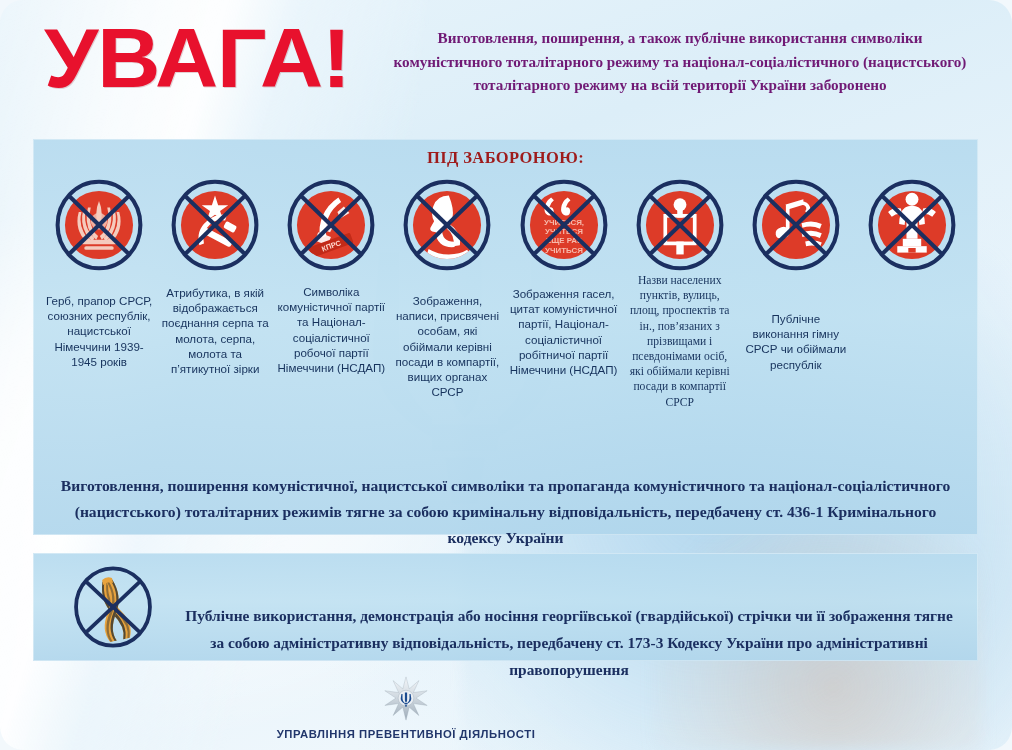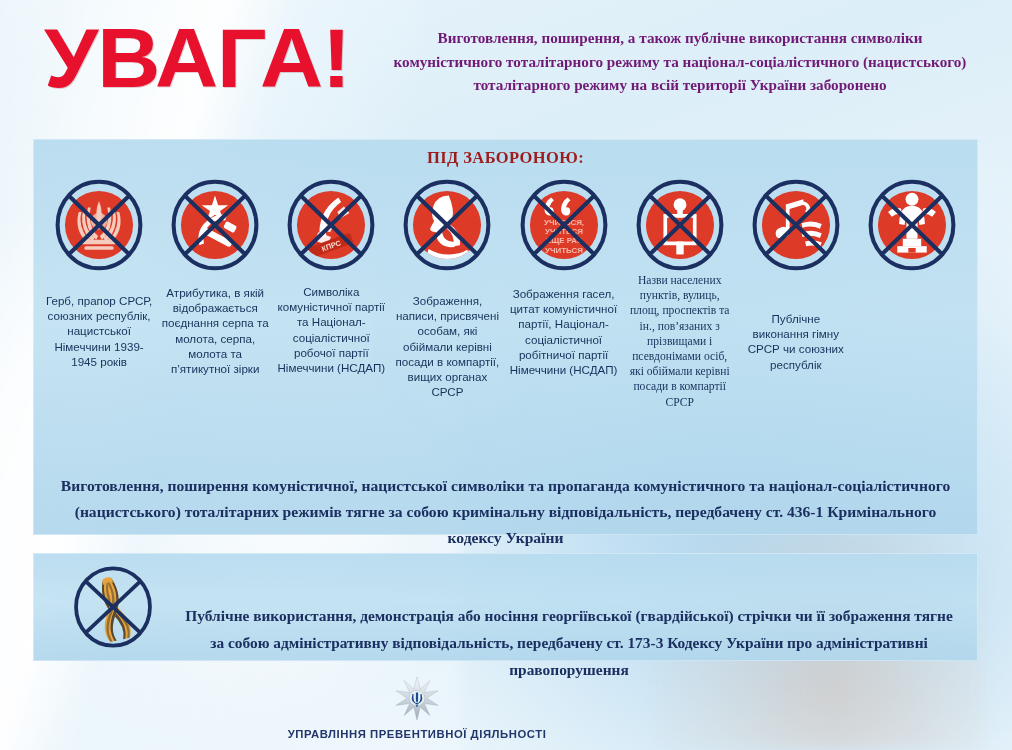--- a/index.html
+++ b/index.html
@@ -15,20 +15,21 @@
     background: #f2f8fc;
   }
 
   
   #poster {
     position: absolute;
     inset: 0;
     width: 1012px;
     height: 750px;
     overflow: hidden;
+    border-radius: 23px;
   }
   .bg-base {
     position: absolute;
     inset: 0;
     background:
       radial-gradient(ellipse 520px 380px at 16% 62%, #ffffff 0%, rgba(255,255,255,0.55) 42%, rgba(255,255,255,0) 72%),
       radial-gradient(ellipse 700px 520px at 86% 78%, rgba(196,224,242,0.85) 0%, rgba(224,240,250,0.35) 55%, rgba(255,255,255,0) 80%),
       linear-gradient(160deg, #eaf5fb 0%, #dceef8 30%, #e9f4fb 60%, #f4fafd 100%);
   }
   .bg-flagwave {
@@ -222,21 +223,20 @@
 
   
   .footer {
     position: absolute;
     left: 0;
     top: 676px;
     width: 812px;
     display: flex;
     flex-direction: column;
     align-items: center;
-    padding-left: 11px;
   }
   .footer-star { width: 46px; height: 46px; }
   .footer-text {
     margin-top: 6px;
     font-family: "Liberation Sans", sans-serif;
     font-weight: bold;
     font-size: 11.3px;
     letter-spacing: 0.55px;
     color: #21366b;
     text-transform: uppercase;
@@ -451,21 +451,21 @@
               <defs>
                 <clipPath id="clip6">
                   <circle cx="50" cy="50" r="37"></circle>
                 </clipPath>
               </defs>
               <ellipse cx="50" cy="50" rx="45" ry="47" fill="none" stroke="#1b2f60" stroke-width="4.4"></ellipse>
               <line x1="17" y1="18" x2="83" y2="82" stroke="#1b2f60" stroke-width="4.4"></line>
               <line x1="83" y1="18" x2="17" y2="82" stroke="#1b2f60" stroke-width="4.4"></line>
             </svg>
           </div>
-          <div class="caption">Публічне виконання гімну СРСР чи союзних республік</div>
+          <div class="caption">Публічне виконання гімну СРСР чи обіймали республік</div>
         </div>
         <div class="item" data-idx="7">
           <div class="sign">
             <svg viewBox="0 0 100 100" width="92" height="92" aria-hidden="true">
               <circle cx="50" cy="50" r="37" fill="#dd3b28"></circle>
               <g clip-path="url(#clip7)">
     <g fill="#ffffff">
       <circle cx="50" cy="22" r="7"></circle>
       <path d="M50 29 q-9 0 -12 8 q-2 6 -2 12 l6 1 q0 -6 2 -9 l0 24 h12 l0 -24 q2 3 2 9 l6 -1 q0 -6 -2 -12 q-3 -8 -12 -8z"></path>
       <path d="M24 36 q6 -6 14 -4 l1 6 q-6 -1 -11 3z"></path>

